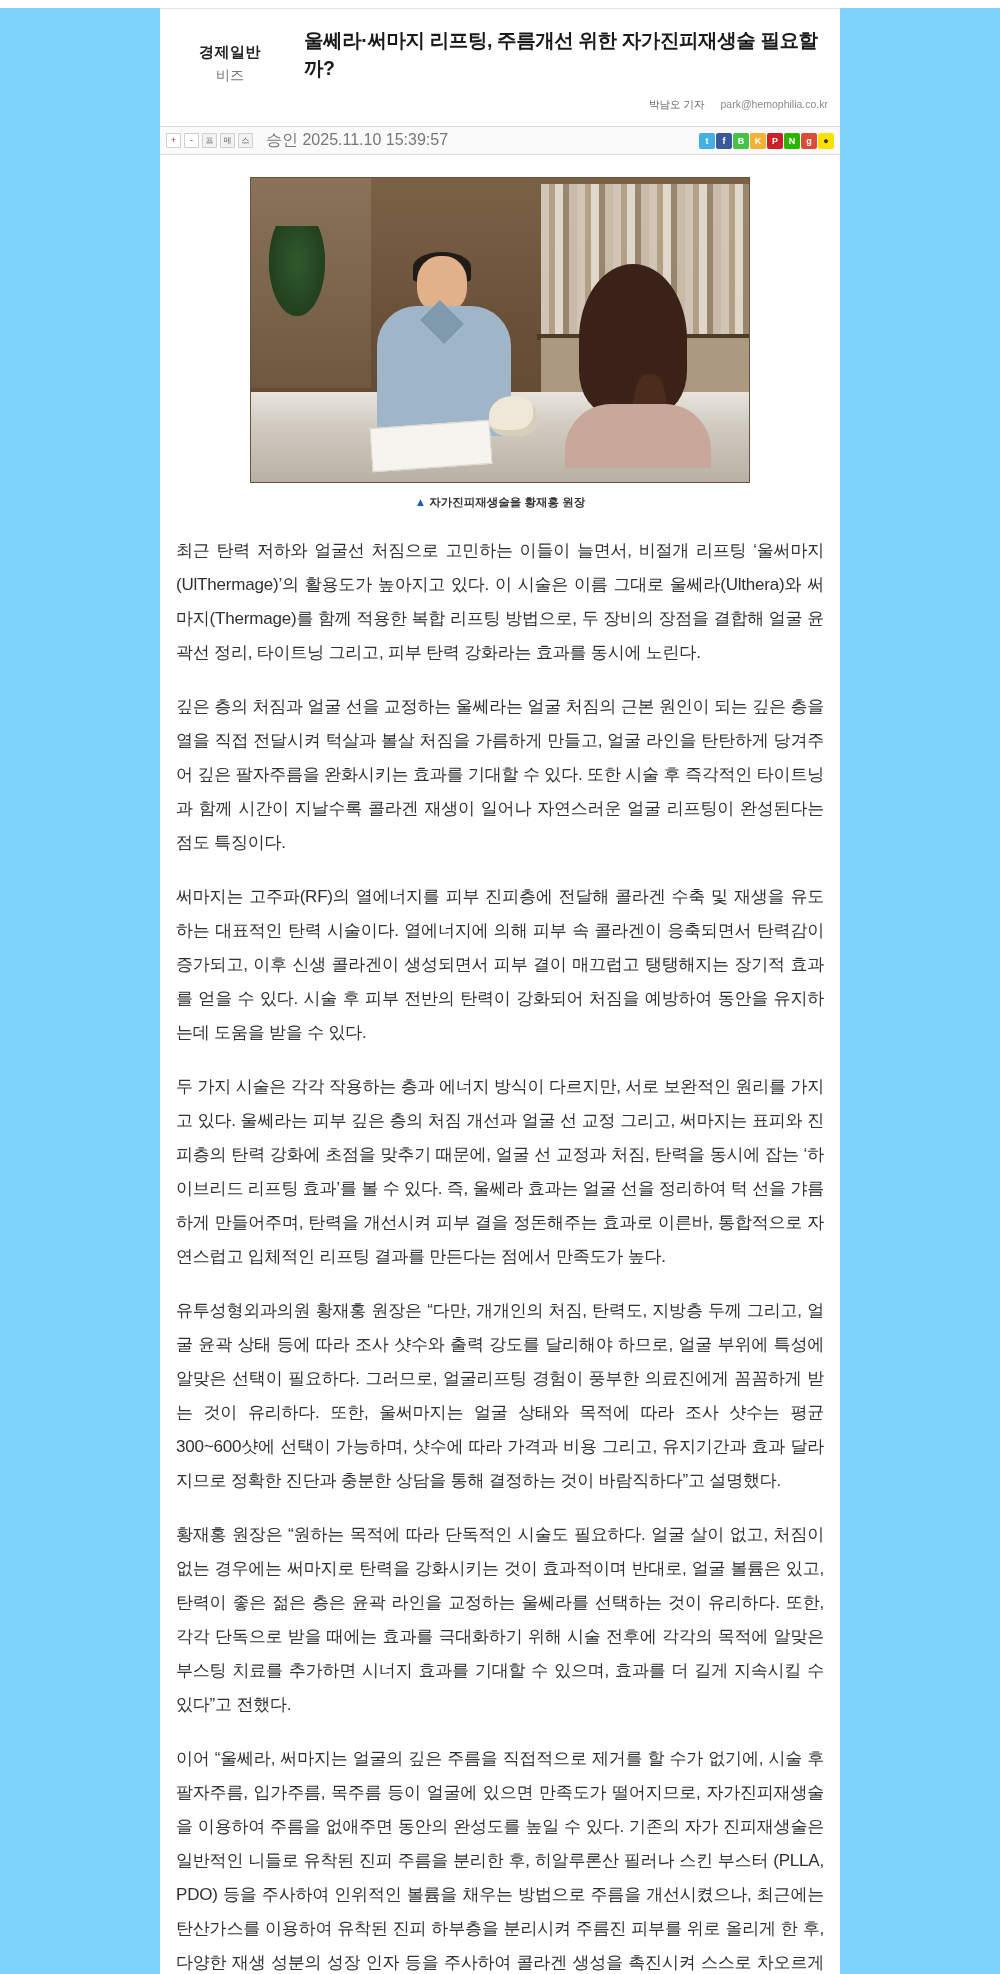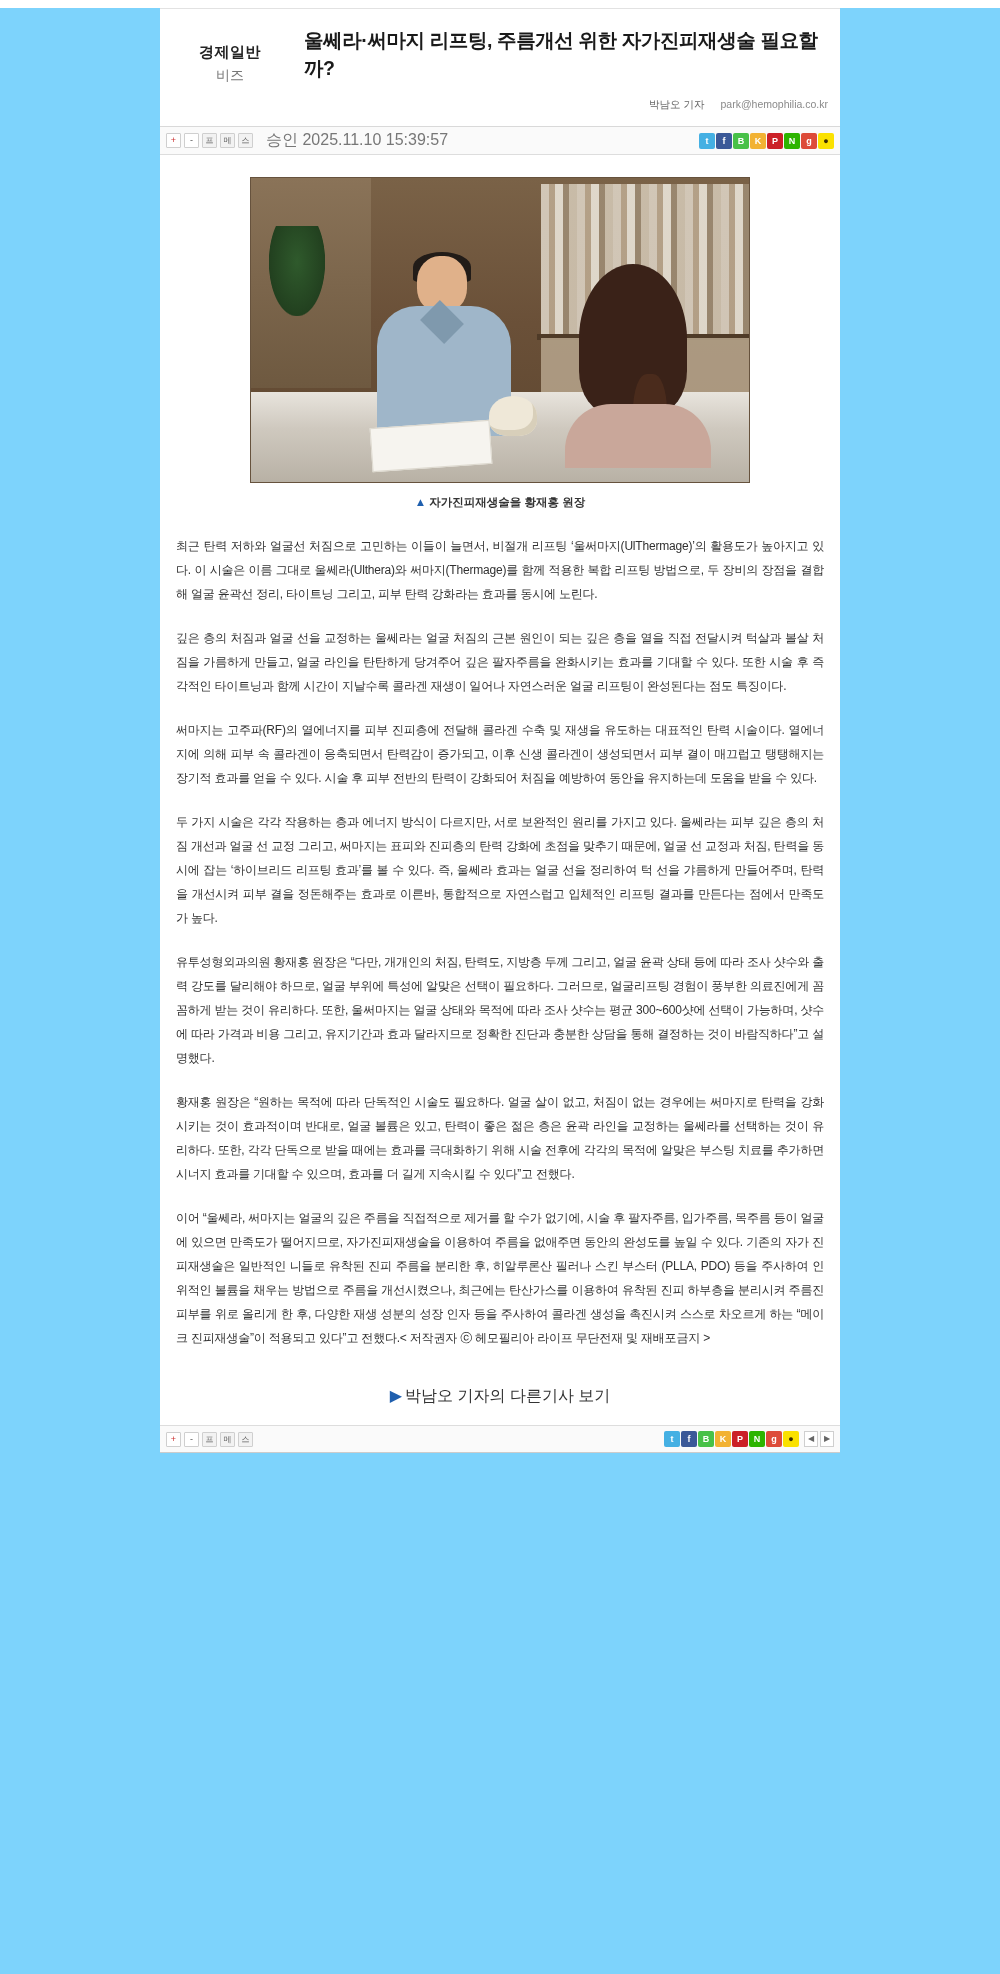--- a/index.html
+++ b/index.html
@@ -221,21 +221,21 @@
     color: #333333;
     font-weight: bold;
   }
   .caption .tri { color: #1f5fae; margin-right: 3px; }
 
   
   .body-text {
     padding: 18px 16px 10px 16px;
   }
   .body-text p {
-    font-size: 12px;
+    font-size: 17px;
     line-height: 2.0;
     color: #303030;
     margin: 0 0 20px 0;
     text-align: justify;
     letter-spacing: -0.2px;
   }
   .more-link {
     text-align: center;
     padding: 6px 16px 18px 16px;
     font-size: 16px;

